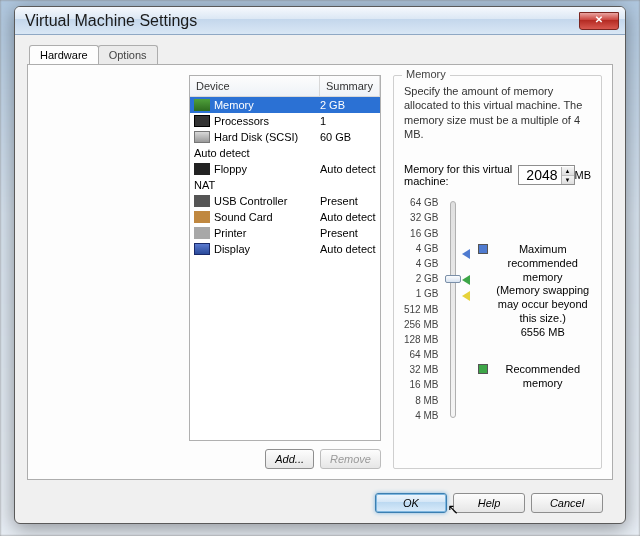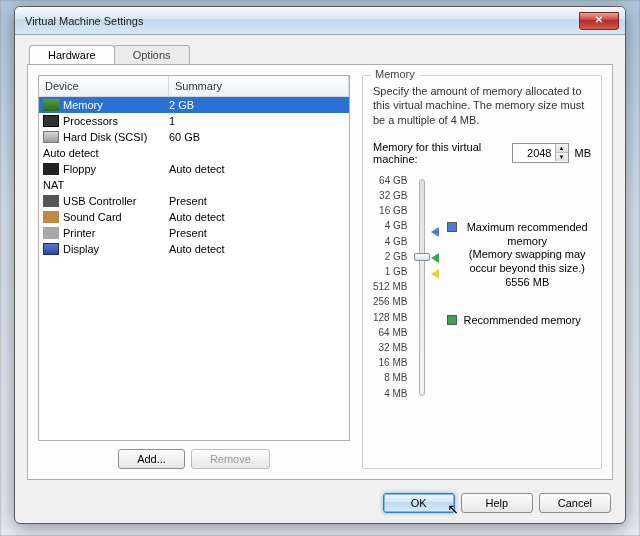--- a/index.html
+++ b/index.html
@@ -1,74 +1,74 @@
 <!DOCTYPE html>
 <html><head>
 <meta charset="utf-8">
 <style>
 * { box-sizing: border-box; margin: 0; padding: 0; font-family: "Segoe UI", Tahoma, sans-serif; font-size: 11px; }
 body { background: #888; width: 640px; height: 536px; position: relative; overflow: hidden; }
 .backdrop { position: absolute; inset: 0; background: linear-gradient(#b0c8e0 0%, #d8e4f0 40%, #e8eef5 100%); filter: blur(1px); }
 .watermark { position: absolute; top: 34px; right: 28px; color: rgba(60,60,60,0.45); font-size: 26px; font-weight: normal; letter-spacing: 0.5px; font-style: italic; }
 .dialog { position: absolute; top: 6px; left: 14px; width: 612px; height: 518px; background: #f0f0f0; border: 1px solid #5a5a5a; border-radius: 6px; box-shadow: 0 4px 20px rgba(0,0,0,0.4); overflow: hidden; }
 .titlebar { height: 28px; background: linear-gradient(#f6f9fd, #dbe7f4 45%, #c4d7ec 46%, #d9e7f5); display: flex; align-items: center; padding: 0 2px 0 10px; border-bottom: 1px solid #8fa8c4; }
-.titlebar-title { flex: 1; color: #1a1a1a; font-size: 11px; }
+.titlebar-title { flex: 1; color: #1a1a1a; font-size: 16px; }
 .close-btn { width: 40px; height: 18px; background: linear-gradient(#e9a3a0, #c9403a 45%, #b42b23 46%, #d8584f); border: 1px solid #7a2520; border-radius: 0 0 3px 3px; color: #fff; text-align: center; line-height: 14px; font-size: 10px; margin-right: 4px; cursor: pointer; font-weight: bold; }
 .body { position: absolute; top: 28px; bottom: 0; left: 0; right: 0; padding: 10px 12px 10px 12px; }
 
 .tabs { display: flex; margin-left: 2px; }
-.tab { padding: 3px 18px; background: #f5f5f5; border: 1px solid #adadad; border-bottom: none; border-radius: 3px 3px 0 0; margin-right: -1px; cursor: pointer; }
+.tab { padding: 3px 10px; background: #f5f5f5; border: 1px solid #adadad; border-bottom: none; border-radius: 3px 3px 0 0; margin-right: -1px; cursor: pointer; }
 .tab.active { background: #fdfdfd; position: relative; z-index: 2; }
 .tab.inactive { background: #ebebeb; color: #444; }
 .tabpanel { border: 1px solid #adadad; background: #fdfdfd; padding: 10px; height: 416px; }
 
 .split { display: flex; gap: 12px; height: 100%; }
-.left { width: 312px; display: flex; flex-direction: column; }
+.left { width: 343px; display: flex; flex-direction: column; align-items: flex-end; }
 .right { flex: 1; }
 
 .devlist { border: 1px solid #b0b0b0; background: #fff; flex: 1; display: flex; flex-direction: column; }
 .devhead { display: flex; border-bottom: 1px solid #d8d8d8; background: linear-gradient(#fdfdfd,#eef2f7); }
 .devhead div { padding: 4px 6px; border-right: 1px solid #d8d8d8; color: #333; }
 .devhead .c1 { width: 130px; }
 .devhead .c2 { flex: 1; }
 .devrows { flex: 1; overflow: auto; }
 .devrow { display: flex; align-items: center; padding: 2px 4px; cursor: pointer; }
 .devrow.selected { background: #2b71d4; color: #fff; }
 .devrow .ic { width: 16px; height: 12px; margin-right: 4px; display: inline-block; }
 .devrow .c1 { width: 126px; display: flex; align-items: center; }
 .devrow .c2 { flex: 1; }
 
 .left-btns { display: flex; gap: 6px; justify-content: center; margin-top: 8px; }
-.btn { padding: 3px 18px; background: linear-gradient(#fdfdfd,#e6e6e6); border: 1px solid #8e8e8e; border-radius: 3px; cursor: pointer; }
+.btn { padding: 3px 9px; background: linear-gradient(#fdfdfd,#e6e6e6); border: 1px solid #8e8e8e; border-radius: 3px; cursor: pointer; font-style: italic; }
 .btn:disabled, .btn.disabled { color: #9a9a9a; border-color: #bdbdbd; cursor: default; }
 
 .group { border: 1px solid #cfcfcf; border-radius: 2px; padding: 8px 10px 10px 10px; position: relative; background: #fdfdfd; height: 100%; }
 .group-title { position: absolute; top: -8px; left: 8px; background: #fdfdfd; padding: 0 4px; color: #444; }
-.desc { color: #333; line-height: 1.3; margin-bottom: 14px; }
-.memrow { display: flex; align-items: center; gap: 6px; margin-bottom: 10px; }
+.desc { color: #333; line-height: 1.3; margin-bottom: 22px; }
+.memrow { display: flex; align-items: center; margin-bottom: 10px; }
 .spin { display: flex; align-items: center; border: 1px solid #8f8f8f; background: #fff; height: 20px; }
-.spin input { width: 42px; border: none; text-align: right; padding: 0 3px; outline: none; font-size: 11px; }
+.spin input { width: 42px; border: none; text-align: right; padding: 0 3px; outline: none; font-size: 14px; }
 .spin-btns { display: flex; flex-direction: column; border-left: 1px solid #b0b0b0; }
 .spin-btns span { font-size: 6px; line-height: 8px; width: 12px; text-align: center; background: linear-gradient(#f5f5f5,#dedede); cursor: pointer; border-bottom: 1px solid #c0c0c0; }
 .spin-btns span:last-child { border-bottom: none; }
 
 .memchart { display: flex; }
 .tickcol { display: flex; flex-direction: column; gap: 3.2px; align-items: flex-end; padding-right: 6px; color: #444; }
 .tickcol div { height: 12px; line-height: 12px; font-size: 10px; }
 .track { width: 22px; position: relative; margin-right: 6px; }
 .trackbar { position: absolute; left: 6px; top: 4px; bottom: 4px; width: 6px; background: linear-gradient(#e0e0e0,#f5f5f5); border: 1px solid #b0b0b0; border-radius: 3px; }
 .thumb { position: absolute; left: 1px; width: 16px; height: 8px; background: linear-gradient(#fbfcfe,#d8e3f0); border: 1px solid #7a8fa8; border-radius: 2px; }
 .marker { position: absolute; width: 0; height: 0; }
 .tri-left { border-top: 5px solid transparent; border-bottom: 5px solid transparent; border-right: 8px solid; right: -4px;}
 .legend { flex: 1; padding-left: 6px; }
 .leg { display: flex; gap: 6px; margin-bottom: 4px; align-items: flex-start; text-align: center; }
 .sw { width: 10px; height: 10px; border: 1px solid #555; margin-top: 1px; flex: none;}
 .leg .txt { line-height: 1.25; }
 
-.footer { position: absolute; bottom: 10px; right: 14px; display: flex; gap: 6px; }
+.footer { position: absolute; bottom: 10px; right: 22px; display: flex; gap: 6px; }
 .footer .btn { min-width: 72px; text-align: center; }
 .btn.focus { border-color: #3c7fb1; box-shadow: 0 0 0 1px #7fb7e0 inset, 0 0 4px #7fb7e0; background: linear-gradient(#f0f7fd,#d4e6f6 45%, #bcd9f1 46%, #d9ebfa); }
 
 
 .ic-mem { background: linear-gradient(#4fa03b,#2d6b1f); }
 .ic-cpu { background: #333; border:1px solid #000;}
 .ic-hdd { background: linear-gradient(#d8d8d8,#9a9a9a); border:1px solid #777;}
 .ic-cd  { background: radial-gradient(circle,#fff 30%,#c0c0c0 70%); border-radius:50%; border:1px solid #888;}
 .ic-flp { background: #222; }
 .ic-net { background: linear-gradient(#8fbf5a,#4a7a2a);}

